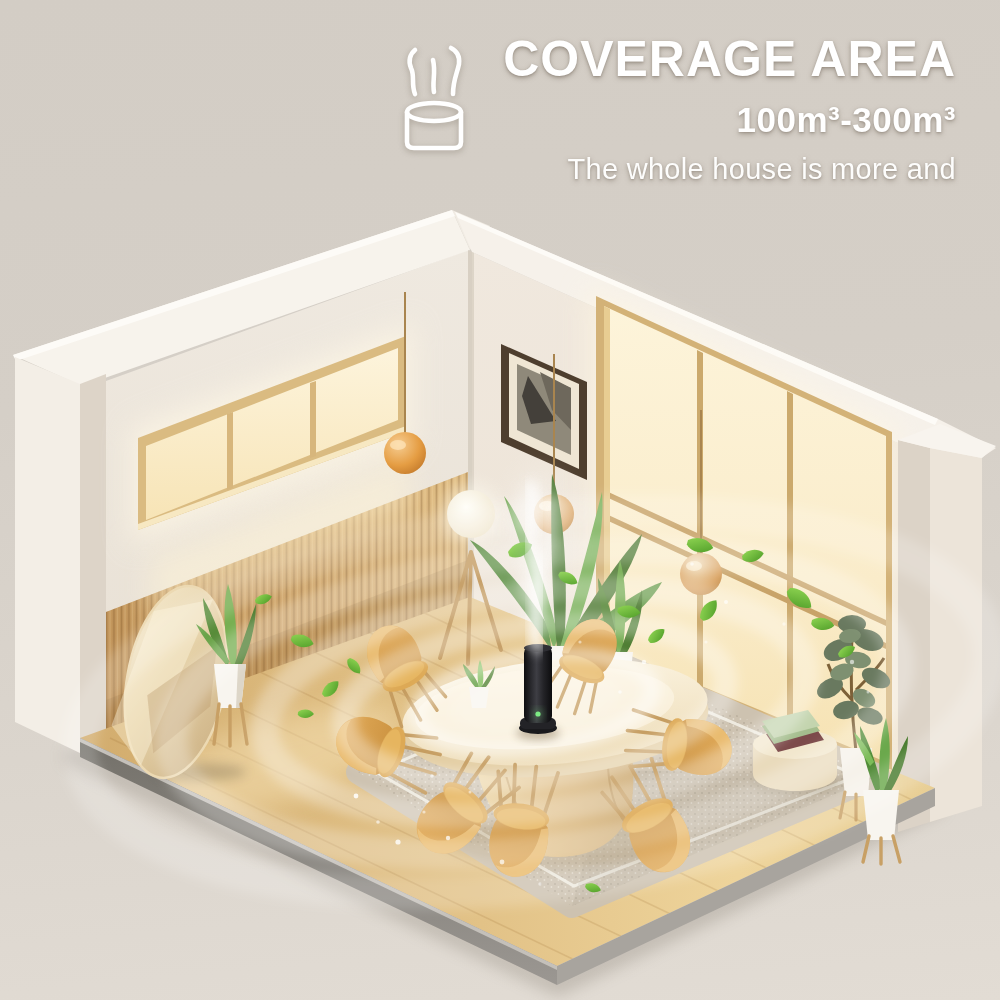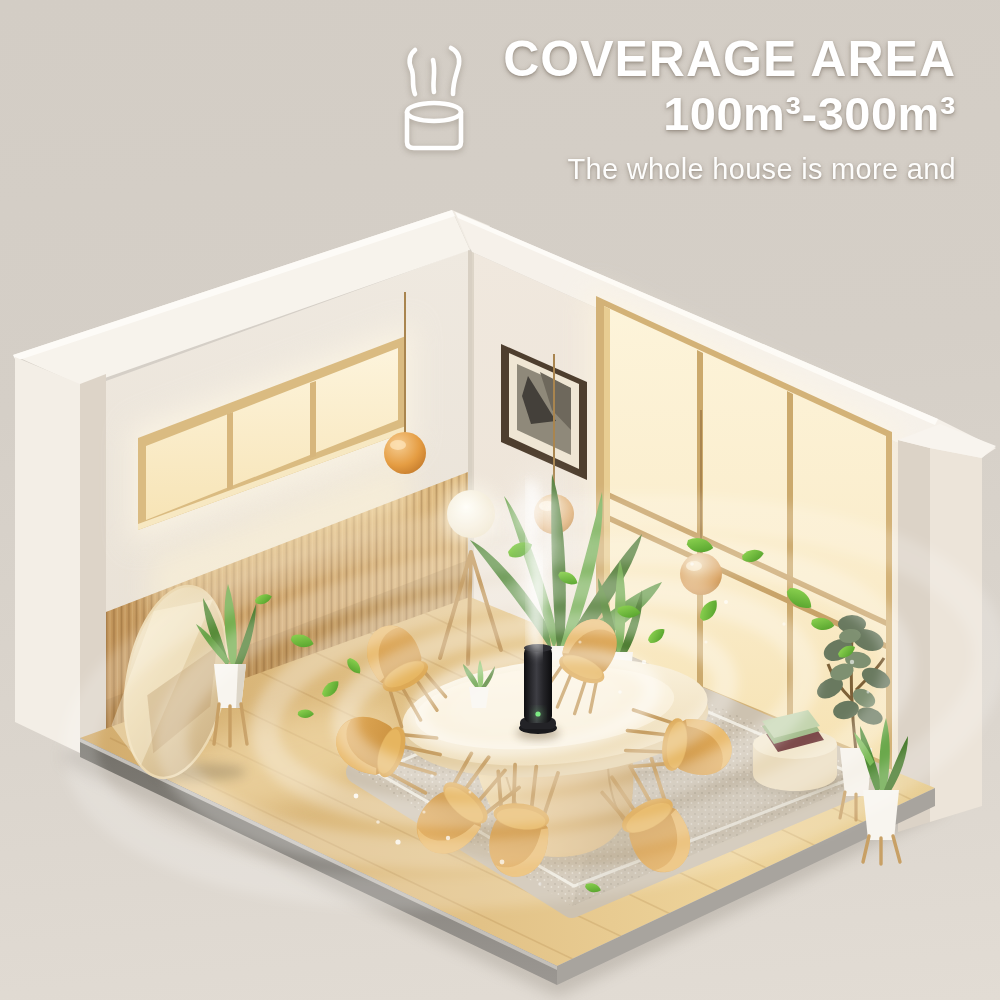--- a/index.html
+++ b/index.html
@@ -10,21 +10,21 @@
   }
   svg.scene{position:absolute;left:0;top:0;}
   .hdr{
     position:absolute;top:34px;right:44px;
     display:flex;align-items:flex-start;gap:28px;
     color:#fff;text-shadow:0 2px 5px rgba(120,110,97,.55),0 1px 2px rgba(120,110,97,.35);
   }
   .hdr .icon{margin-top:8px;filter:drop-shadow(0 2px 3px rgba(120,110,97,.45));}
   .tcol{display:flex;flex-direction:column;align-items:flex-end;text-align:right;}
   .t1{font-size:50px;font-weight:bold;letter-spacing:1px;line-height:1;}
-  .t2{font-size:47px;font-weight:bold;letter-spacing:.5px;line-height:1;margin-top:6px;}
+  .t2{font-size:35px;font-weight:bold;letter-spacing:.5px;line-height:1;margin-top:18px;}
   .t3{font-size:29px;font-weight:400;letter-spacing:.3px;line-height:1.42;margin-top:12px;color:#fdfdfc;}
 </style>
 </head>
 <body>
 
 <div class="stage">
 
 <svg class="scene" width="1000" height="1000" viewBox="0 0 1000 1000">
   <defs>
     <linearGradient id="lwall" x1="0" y1="0" x2="0" y2="1">

